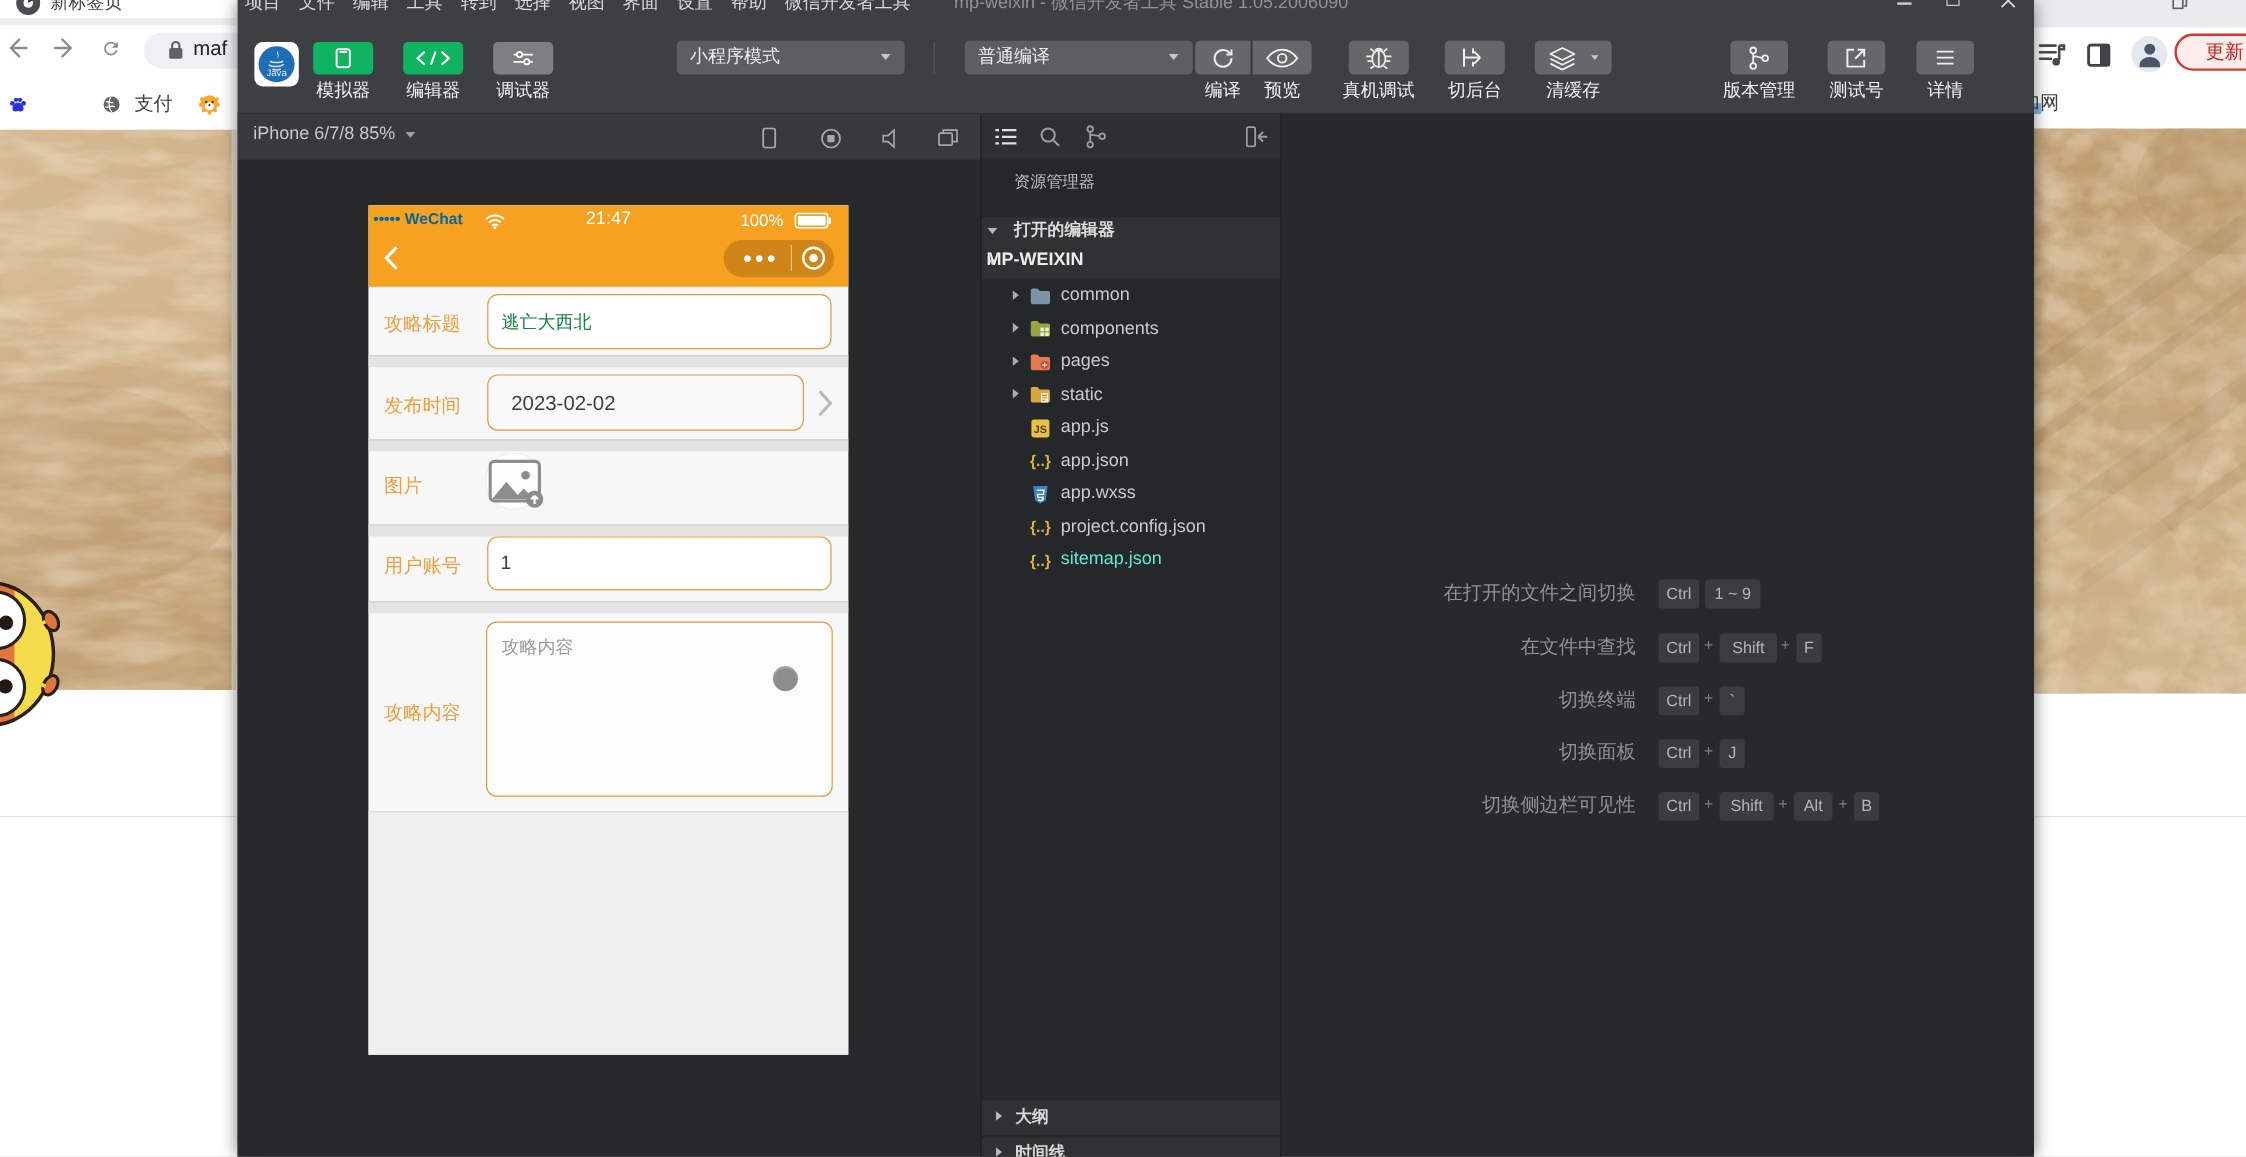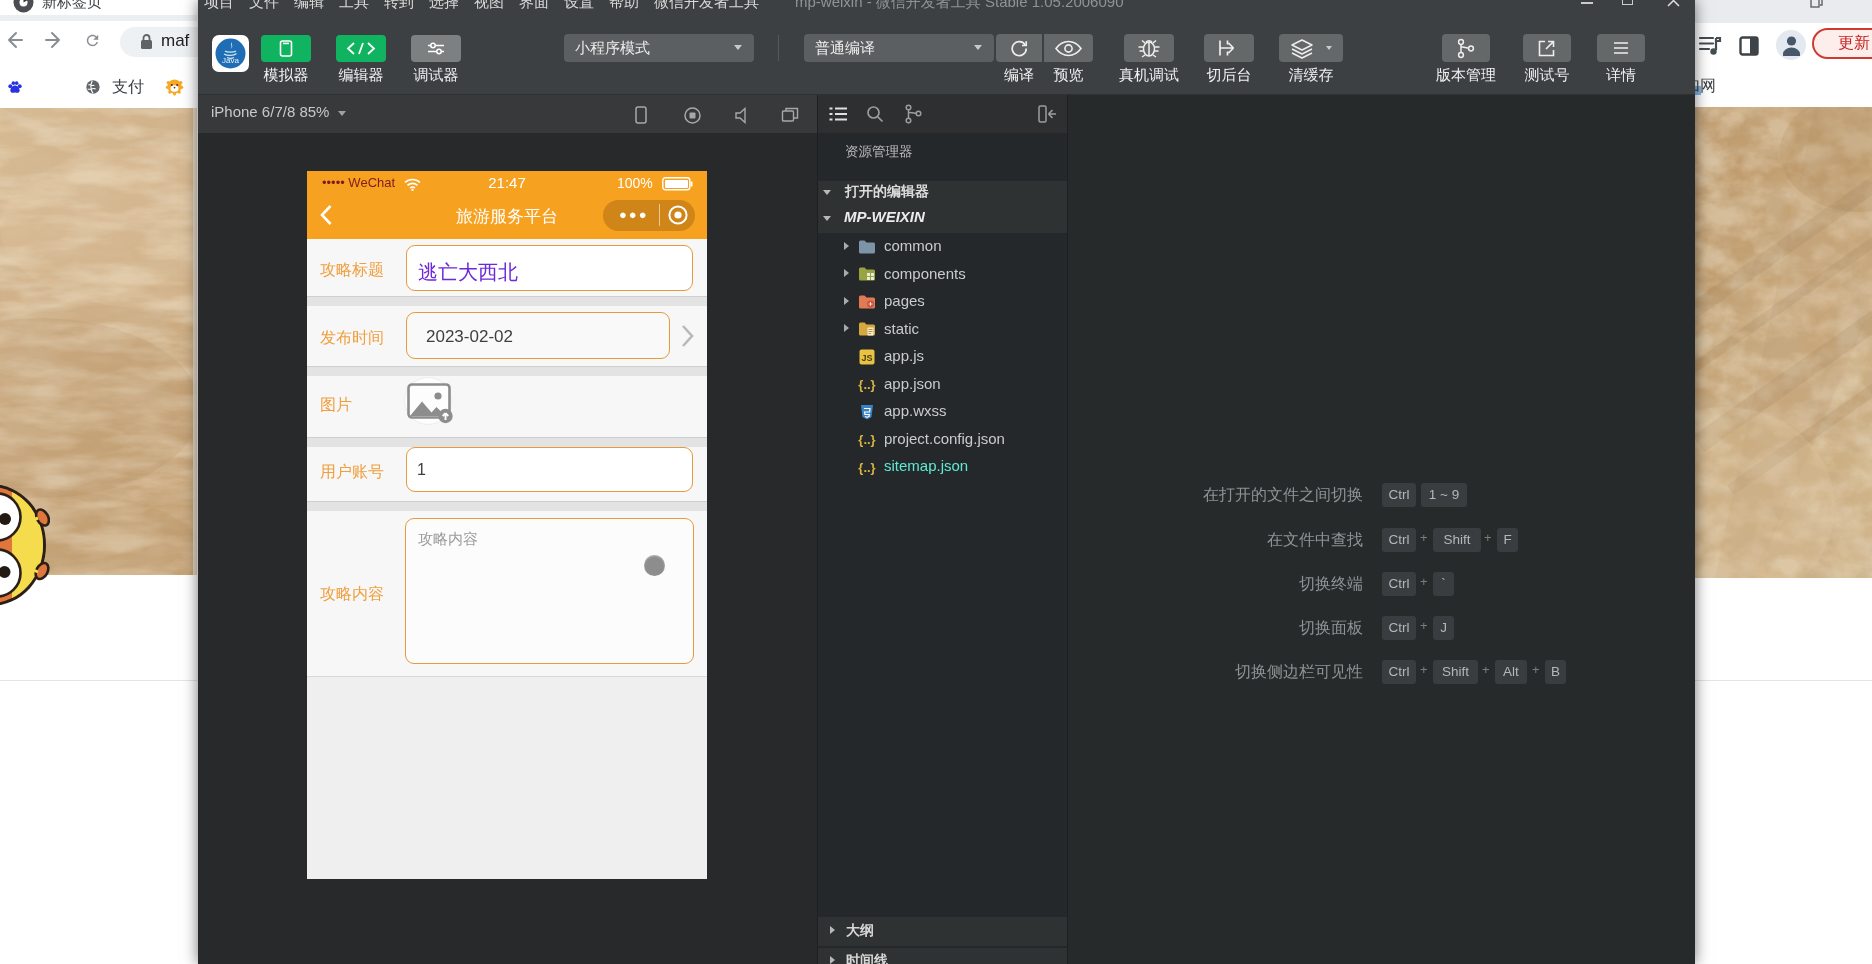--- a/index.html
+++ b/index.html
@@ -312,47 +312,46 @@
   </svg>
   <svg class="abs" style="left:583px;top:107px;" width="18" height="16" viewBox="0 0 18 16">
     <rect x="1.5" y="4" width="11" height="10" rx="1" fill="none" stroke="#a6a8a9" stroke-width="1.4"></rect>
     <path d="M5 4 V1.5 h11.5 v9.5 H13" fill="none" stroke="#a6a8a9" stroke-width="1.4"></path>
   </svg>
   <div class="abs" style="left:0;top:133px;width:620px;height:831px;background:#28292b;"></div>
 
   <div class="abs" id="phone" style="left:109px;top:171px;width:400px;height:708px;background:#f7f7f7;overflow:hidden;">
 
     <div class="abs" style="left:0;top:0;width:400px;height:68px;background:#f7a120;"></div>
-    <div class="abs" style="left:15px;top:4px;color:#7f1d1d;font-size:13px;font-weight:normal;letter-spacing:0;">••••• WeChat</div>
+    <div class="abs" style="left:4px;top:4px;color:#0369a1;font-size:13px;font-weight:bold;letter-spacing:0;">••••• WeChat</div>
     <svg class="abs" style="left:97px;top:7px;" width="17" height="13" viewBox="0 0 17 13">
       <path d="M1 4.5 a11 11 0 0 1 15 0 M3.5 7.3 a7.5 7.5 0 0 1 10 0 M6 10 a4 4 0 0 1 5 0" fill="none" stroke="#fff" stroke-width="1.6"></path>
       <circle cx="8.5" cy="11.7" r="1.2" fill="#fff"></circle>
     </svg>
     <div class="abs" style="left:0;top:3px;width:400px;text-align:center;color:#fff;font-size:15px;">21:47</div>
     <div class="abs" style="left:310px;top:4px;color:#fff;font-size:14px;">100%</div>
     <svg class="abs" style="left:355px;top:6px;" width="32" height="14" viewBox="0 0 32 14">
       <rect x="0.8" y="0.8" width="27" height="12" rx="2.5" fill="none" stroke="#fff" stroke-width="1.4"></rect>
       <rect x="3" y="3" width="23" height="8" rx="1" fill="#fff"></rect>
       <path d="M29.5 4.5 v5" stroke="#fff" stroke-width="2"></path>
     </svg>
     <svg class="abs" style="left:12px;top:33px;" width="14" height="22" viewBox="0 0 14 22">
       <path d="M11.5 2 L3 11 L11.5 20" fill="none" stroke="#fff" stroke-width="2.6"></path>
     </svg>
-    <div class="abs" style="left:0;top:34px;width:400px;text-align:center;color:#fff;font-size:17px;">旅游服务平台</div>
     <div class="abs" style="left:296px;top:29px;width:92px;height:31px;border-radius:16px;background:rgba(105,60,0,0.28);"></div>
     <div class="abs" style="left:312px;top:36px;color:#fff;font-size:13px;letter-spacing:2px;">●●●</div>
     <div class="abs" style="left:352px;top:33px;width:1px;height:22px;background:rgba(255,255,255,0.55);"></div>
     <svg class="abs" style="left:360px;top:33px;" width="22" height="22" viewBox="0 0 22 22">
       <circle cx="11" cy="11" r="8.6" fill="none" stroke="#fff" stroke-width="2"></circle>
       <circle cx="11" cy="11" r="3.6" fill="#fff"></circle>
     </svg>
 
     <div class="abs" style="left:13px;top:89px;color:#ef9f3e;font-size:16px;">攻略标题</div>
     <div class="abs" style="left:99px;top:74px;width:287px;height:46px;background:#fff;border:1px solid #e39b3d;border-radius:9px;box-sizing:border-box;"></div>
-    <div class="abs" style="left:111px;top:88px;color:#6d28d9;font-size:20px;">逃亡大西北</div>
+    <div class="abs" style="left:111px;top:88px;color:#15803d;font-size:15px;">逃亡大西北</div>
     <div class="abs" style="left:0;top:125px;width:400px;height:10px;background:#e3e3e3;border-top:1px solid #cfcfcf;box-sizing:border-box;"></div>
 
     <div class="abs" style="left:13px;top:157px;color:#ef9f3e;font-size:16px;">发布时间</div>
     <div class="abs" style="left:99px;top:141px;width:264px;height:47px;background:#f9f9f9;border:1px solid #e39b3d;border-radius:9px;box-sizing:border-box;"></div>
     <div class="abs" style="left:119px;top:156px;color:#3f3f3f;font-size:17px;">2023-02-02</div>
     <svg class="abs" style="left:374px;top:153px;" width="13" height="24" viewBox="0 0 13 24">
       <path d="M2 2 L11 12 L2 22" fill="none" stroke="#b9b9b9" stroke-width="2.6"></path>
     </svg>
     <div class="abs" style="left:0;top:195px;width:400px;height:10px;background:#e3e3e3;border-top:1px solid #cfcfcf;box-sizing:border-box;"></div>
 
@@ -404,21 +403,21 @@
     <path d="M18 9 H10.5 M10.5 9 l4 -4 M10.5 9 l4 4" stroke="#9b9d9e" stroke-width="1.7" fill="none"></path>
   </svg>
 
   <div class="abs" style="left:647px;top:143px;font-size:13.5px;color:#bcbec0;">资源管理器</div>
 
   <div class="abs" style="left:620px;top:181px;width:250px;height:25px;background:#2f3233;"></div>
   <div class="abs" style="left:625px;top:190px;width:0;height:0;border-left:4.5px solid transparent;border-right:4.5px solid transparent;border-top:5.5px solid #b8b8b8;"></div>
   <div class="abs" style="left:647px;top:183px;color:#dcdcdc;font-size:14px;font-weight:bold;">打开的编辑器</div>
   <div class="abs" style="left:620px;top:206px;width:250px;height:27px;background:#2f3233;"></div>
   <div class="abs" style="left:625px;top:216px;width:0;height:0;border-left:4.5px solid transparent;border-right:4.5px solid transparent;border-top:5.5px solid #b8b8b8;"></div>
-  <div class="abs" style="left:646px;top:208px;color:#ececec;font-size:15px;font-weight:bold;font-style:italic;">MP-WEIXIN</div>
+  <div class="abs" style="left:624px;top:208px;color:#ececec;font-size:15px;font-weight:bold;">MP-WEIXIN</div>
 
   <div id="tree">
       <div class="abs" style="left:646px;top:241.75px;width:0;height:0;border-top:4.5px solid transparent;border-bottom:4.5px solid transparent;border-left:5.5px solid #aaa;"></div>
       <div class="abs" style="left:660px;top:237.75px;width:18px;height:18px;" id="ic0"><svg width="18" height="18" viewBox="0 0 18 18">
           <path d="M1 4 a1.5 1.5 0 0 1 1.5-1.5 h4 l2 2 h7 A1.5 1.5 0 0 1 17 6 v8 a1.5 1.5 0 0 1 -1.5 1.5 h-13 A1.5 1.5 0 0 1 1 14z" fill="#7d93a7"></path>
         </svg></div>
       <div class="abs" style="left:686px;top:237.25px;color:#c9cbcc;font-size:15px;">common</div>
       <div class="abs" style="left:646px;top:269.25px;width:0;height:0;border-top:4.5px solid transparent;border-bottom:4.5px solid transparent;border-left:5.5px solid #aaa;"></div>
       <div class="abs" style="left:660px;top:265.25px;width:18px;height:18px;" id="ic1"><svg width="18" height="18" viewBox="0 0 18 18">
           <path d="M1 4 a1.5 1.5 0 0 1 1.5-1.5 h4 l2 2 h7 A1.5 1.5 0 0 1 17 6 v8 a1.5 1.5 0 0 1 -1.5 1.5 h-13 A1.5 1.5 0 0 1 1 14z" fill="#97a440"></path>

